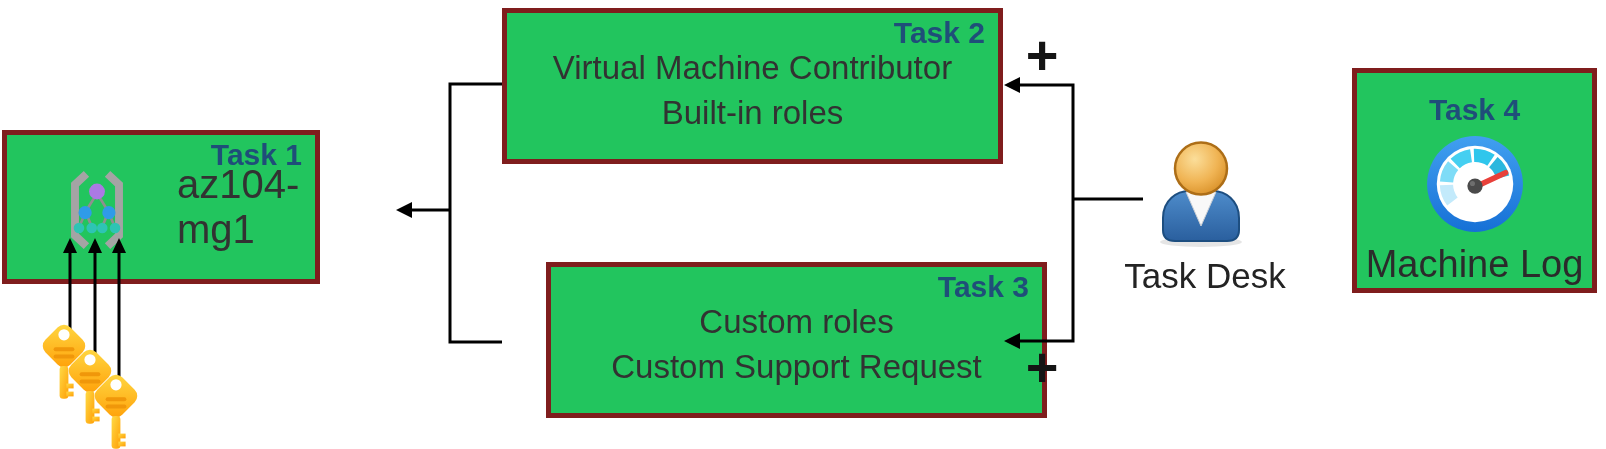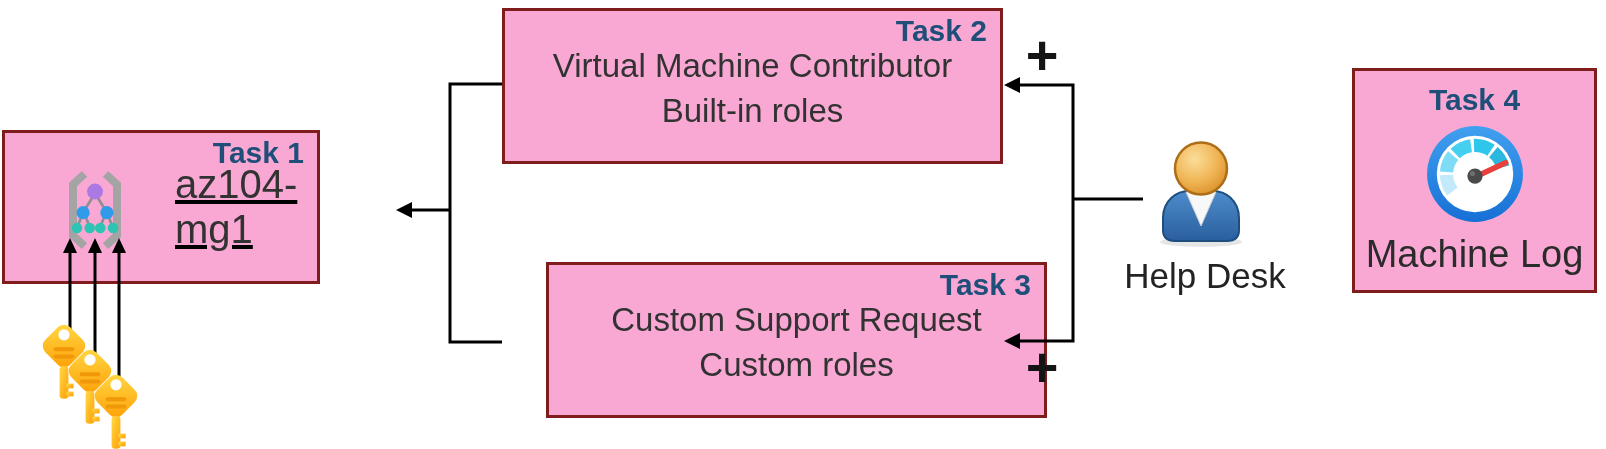--- a/index.html
+++ b/index.html
@@ -1,40 +1,40 @@
 <!DOCTYPE html>
 <html><head>
 <meta charset="utf-8">
 <style>
   html,body { margin:0; padding:0; background:#ffffff; }
   .canvas {
     position:relative; width:1606px; height:449px; background:#ffffff;
     font-family:"Liberation Sans","DejaVu Sans",sans-serif; overflow:hidden;
   }
   .box {
-    position:absolute; background:#f9a8d4; border:3px solid #7f1d1d;
+    position:absolute; background:#22c55e; border:5px solid #7f1d1d;
     box-sizing:border-box; z-index:1;
   }
   .task1 { left:2px;    top:130px; width:318px; height:154px; }
   .task2 { left:502px;  top:8px;   width:501px; height:156px; }
   .task3 { left:502px;  top:262px; width:501px; height:156px;margin-left:44px; }
   .task4 { left:1352px; top:68px;  width:245px; height:225px;
            display:flex; flex-direction:column; align-items:center; }
   .badge {
     position:absolute; top:3px; right:13px;
     color:#1F4E79; font-weight:bold; font-size:30px; letter-spacing:0px;
   }
-  .task4 .badge { position:static; margin-top:12px; }
+  .task4 .badge { position:static; margin-top:20px; }
   .box-lines {
     margin-top:32px; width:100%; text-align:center;
     font-size:33px; color:#323232; line-height:45px;
   }
   .task1-content {
     display:flex; align-items:center; height:100%;
-    padding-left:46px; gap:36px; box-sizing:border-box;text-decoration:underline;
+    padding-left:46px; gap:36px; box-sizing:border-box;
   }
   .mg-icon { width:88px; height:88px; margin-top:6px; flex:0 0 auto; }
   .label-lg { font-size:40px; color:#323232; }
   .gauge { width:102px; height:102px; margin-top:6px; }
   .task4 .label-lg { font-size:38px; margin-top:8px; color:#2b2b2b; }
   .plus {
     position:absolute; z-index:4; font-size:56px; font-weight:bold; color:#141414;
     transform:translate(-50%,-54%); line-height:1;
   }
   .plus-top    { left:1042px; top:57px; }
@@ -77,22 +77,22 @@
     <div class="badge">Task 2</div>
     <div class="box-lines">
       <div>Virtual Machine Contributor</div>
       <div>Built-in roles</div>
     </div>
   </div>
 
   <div class="box task3">
     <div class="badge">Task 3</div>
     <div class="box-lines">
+      <div>Custom roles</div>
       <div>Custom Support Request</div>
-      <div>Custom roles</div>
     </div>
   </div>
 
   <div class="box task4">
     <div class="badge">Task 4</div>
     <svg class="gauge" viewBox="0 0 100 100">
       <defs>
         <linearGradient id="ringG" x1="0" y1="0" x2="0" y2="1">
           <stop offset="0" stop-color="#41A0F0"></stop>
             <stop offset="1" stop-color="#1670D6"></stop>
@@ -126,21 +126,21 @@
         <stop offset="0" stop-color="#4E8CCB"></stop>
           <stop offset="1" stop-color="#2A5F9E"></stop>
       </linearGradient>
     </defs>
     <ellipse cx="46" cy="102" rx="41" ry="5" fill="rgba(0,0,0,0.10)"></ellipse>
     <path d="M20,101 Q8,101 8,90 L8,78 C8,60 22,51 34,51 L58,51 C70,51 84,60 84,78 L84,90 Q84,101 72,101 Z" fill="url(#bodyG)" stroke="#1D4E80" stroke-width="2"></path>
     <path d="M31,52 L46,86 L61,52 Z" fill="#F8F8F8" stroke="#C9CED4" stroke-width="1"></path>
     <circle cx="46" cy="28.5" r="26" fill="url(#headG)" stroke="#AD6E17" stroke-width="2.5"></circle>
   </svg>
   <div class="helpdesk">
-    <div>Help Desk</div>
+    <div>Task Desk</div>
   </div>
 
   <svg class="overlay" viewBox="0 0 1606 449">
     <defs>
       <linearGradient id="keyG" x1="0" y1="0" x2="1" y2="1">
         <stop offset="0" stop-color="#FFDA45"></stop>
           <stop offset="1" stop-color="#FF9E06"></stop>
       </linearGradient>
       <g id="keyShape">
         <rect x="8" y="8" width="44" height="44" rx="11" transform="rotate(45 30 30)" fill="url(#keyG)"></rect>

